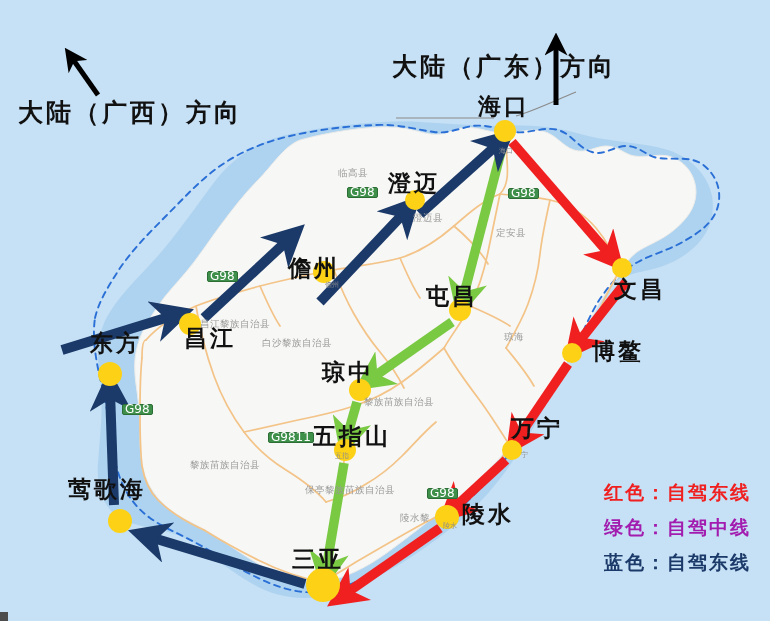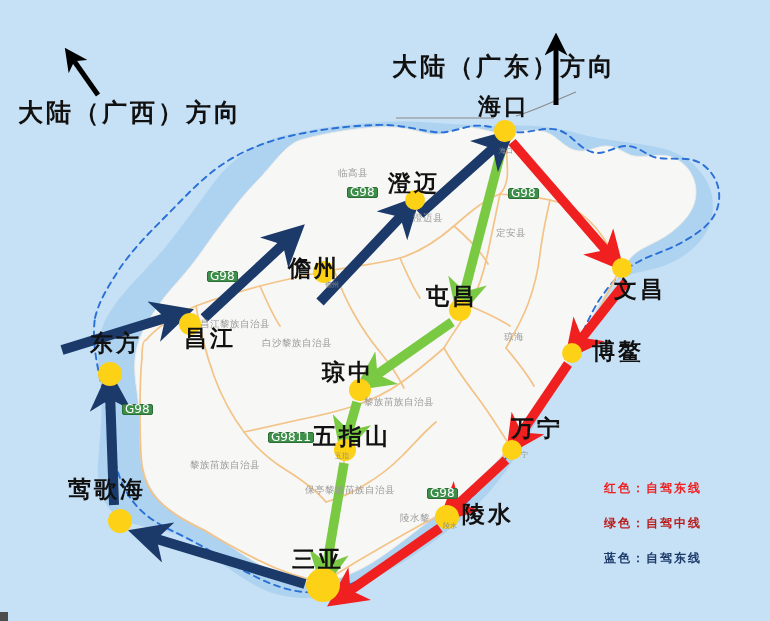--- a/index.html
+++ b/index.html
@@ -32,21 +32,21 @@
     color: #111111;
     letter-spacing: 3px;
     line-height: 1;
     pointer-events: none;
   }
   .big-label   { font-size: 25px; }
   .city-label  { font-size: 23px; }
   .legend-row {
     position: absolute;
     white-space: nowrap;
-    font-size: 12px;
+    font-size: 19px;
     font-weight: bold;
     letter-spacing: 2px;
   }
   .county-label {
     position: absolute;
     white-space: nowrap;
     font-size: 9.5px;
     color: #9a9a9a;
     letter-spacing: 0.5px;
   }
@@ -278,18 +278,18 @@
       <div class="map-label city-label" style="left: 462px; top: 503px;">陵水</div>
     </div>
 
   <div id="direction-layer">
       <div class="map-label big-label" style="left: 18px; top: 100px;">大陆（广西）方向</div>
       <div class="map-label big-label" style="left: 392px; top: 14px; margin-top: 40px;">大陆（广东）方向</div>
     </div>
 
   <div id="legend-layer">
       <div class="legend-row" style="left: 604px; top: 480px; color: rgb(240, 32, 32);">红色：自驾东线</div>
-      <div class="legend-row" style="left: 604px; top: 515px; color: #b91c1c;">绿色：自驾中线</div>
+      <div class="legend-row" style="left: 604px; top: 515px; color: #a21caf;">绿色：自驾中线</div>
       <div class="legend-row" style="left: 604px; top: 550px; color: rgb(27, 58, 105);">蓝色：自驾东线</div>
     </div>
 
   <div class="corner-mark"></div>
 </div>
 
 </body></html>

